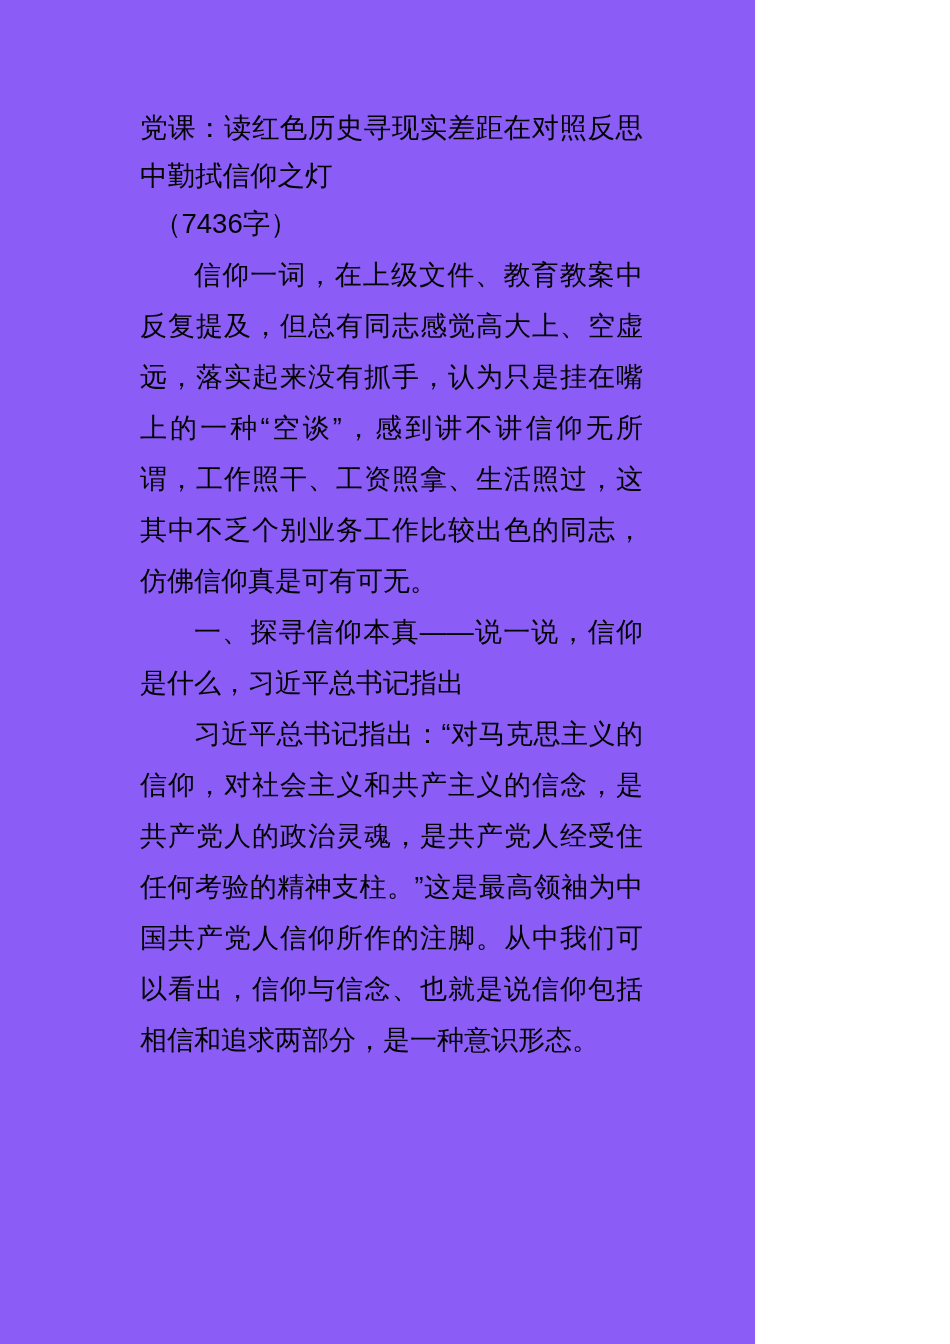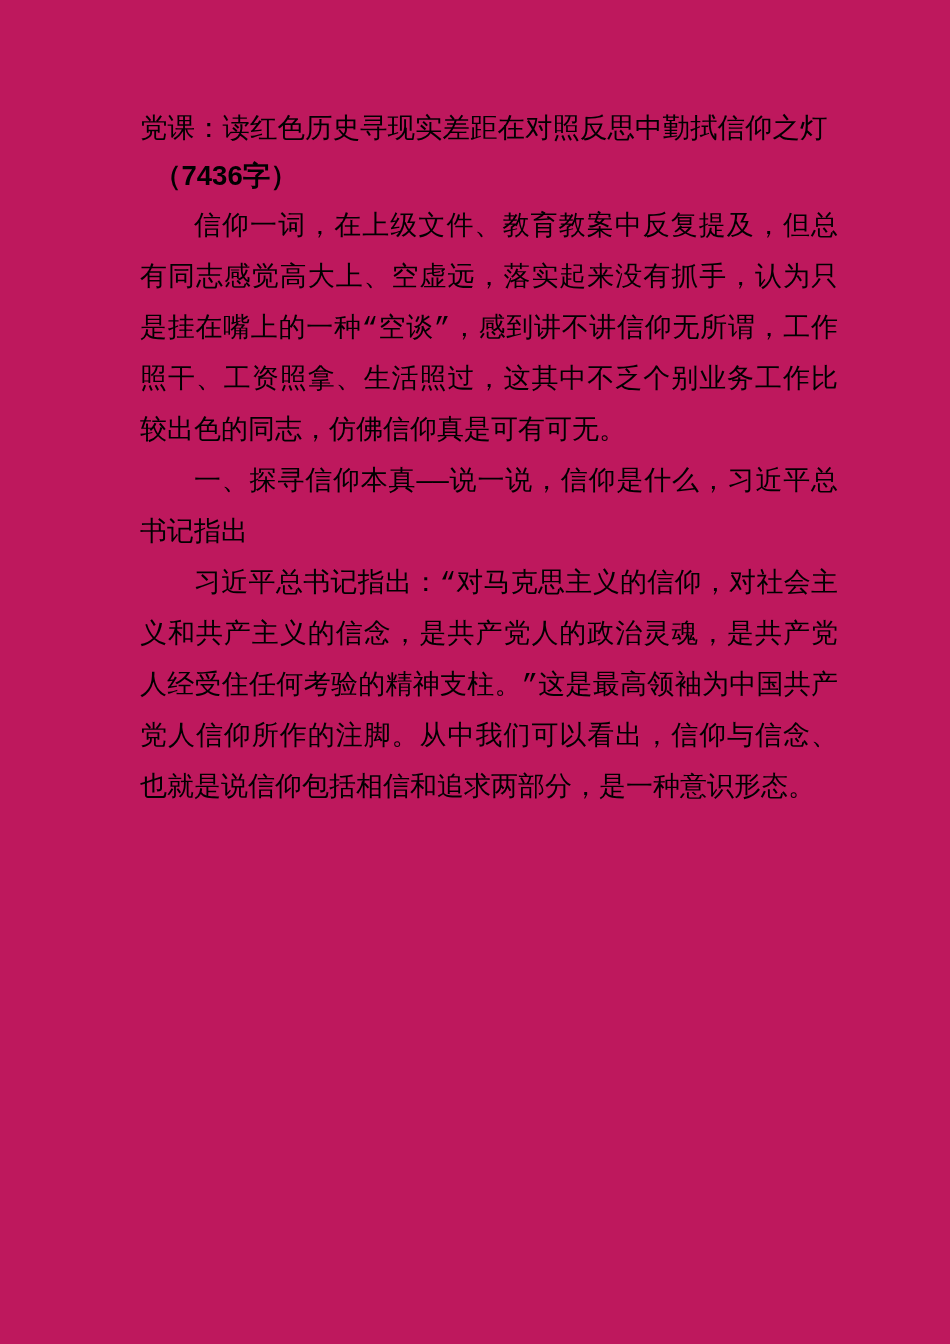--- a/index.html
+++ b/index.html
@@ -8,48 +8,46 @@
     background: #ffffff;
   }
   body {
     width: 950px;
     height: 1344px;
     font-family: "Liberation Sans", sans-serif;
     color: #000000;
     overflow: hidden;
   }
   .page {
-    width: 950px;
+    width: 755px;
     height: 1344px;
     box-sizing: border-box;
     padding: 104px 112px 40px 140px;
-    background: #be185d;
+    background: #8b5cf6;
   }
   .doc-title {
     font-size: 27.5px;
     line-height: 48px;
     letter-spacing: 0px;
     text-align: justify;
     margin: 0 0 2px 0;
     font-weight: normal;
   }
   .doc-title .title-sub {
     display: block;
     padding-left: 14px;
-    font-weight: bold;
   }
   p.para {
     font-size: 27px;
     line-height: 51px;
     text-align: justify;
     text-justify: inter-ideograph;
     margin: 0;
     text-indent: 54px;
     letter-spacing: 0px;
-    font-family: Liberation Mono, monospace;
   }
 </style>
 </head>
 <body>
 
 <div class="page">
 
   <h1 class="doc-title">
     <span>党课：读红色历史寻现实差距在对照反思中勤拭信仰之灯</span>
     <span class="title-sub">（7436字）</span>

